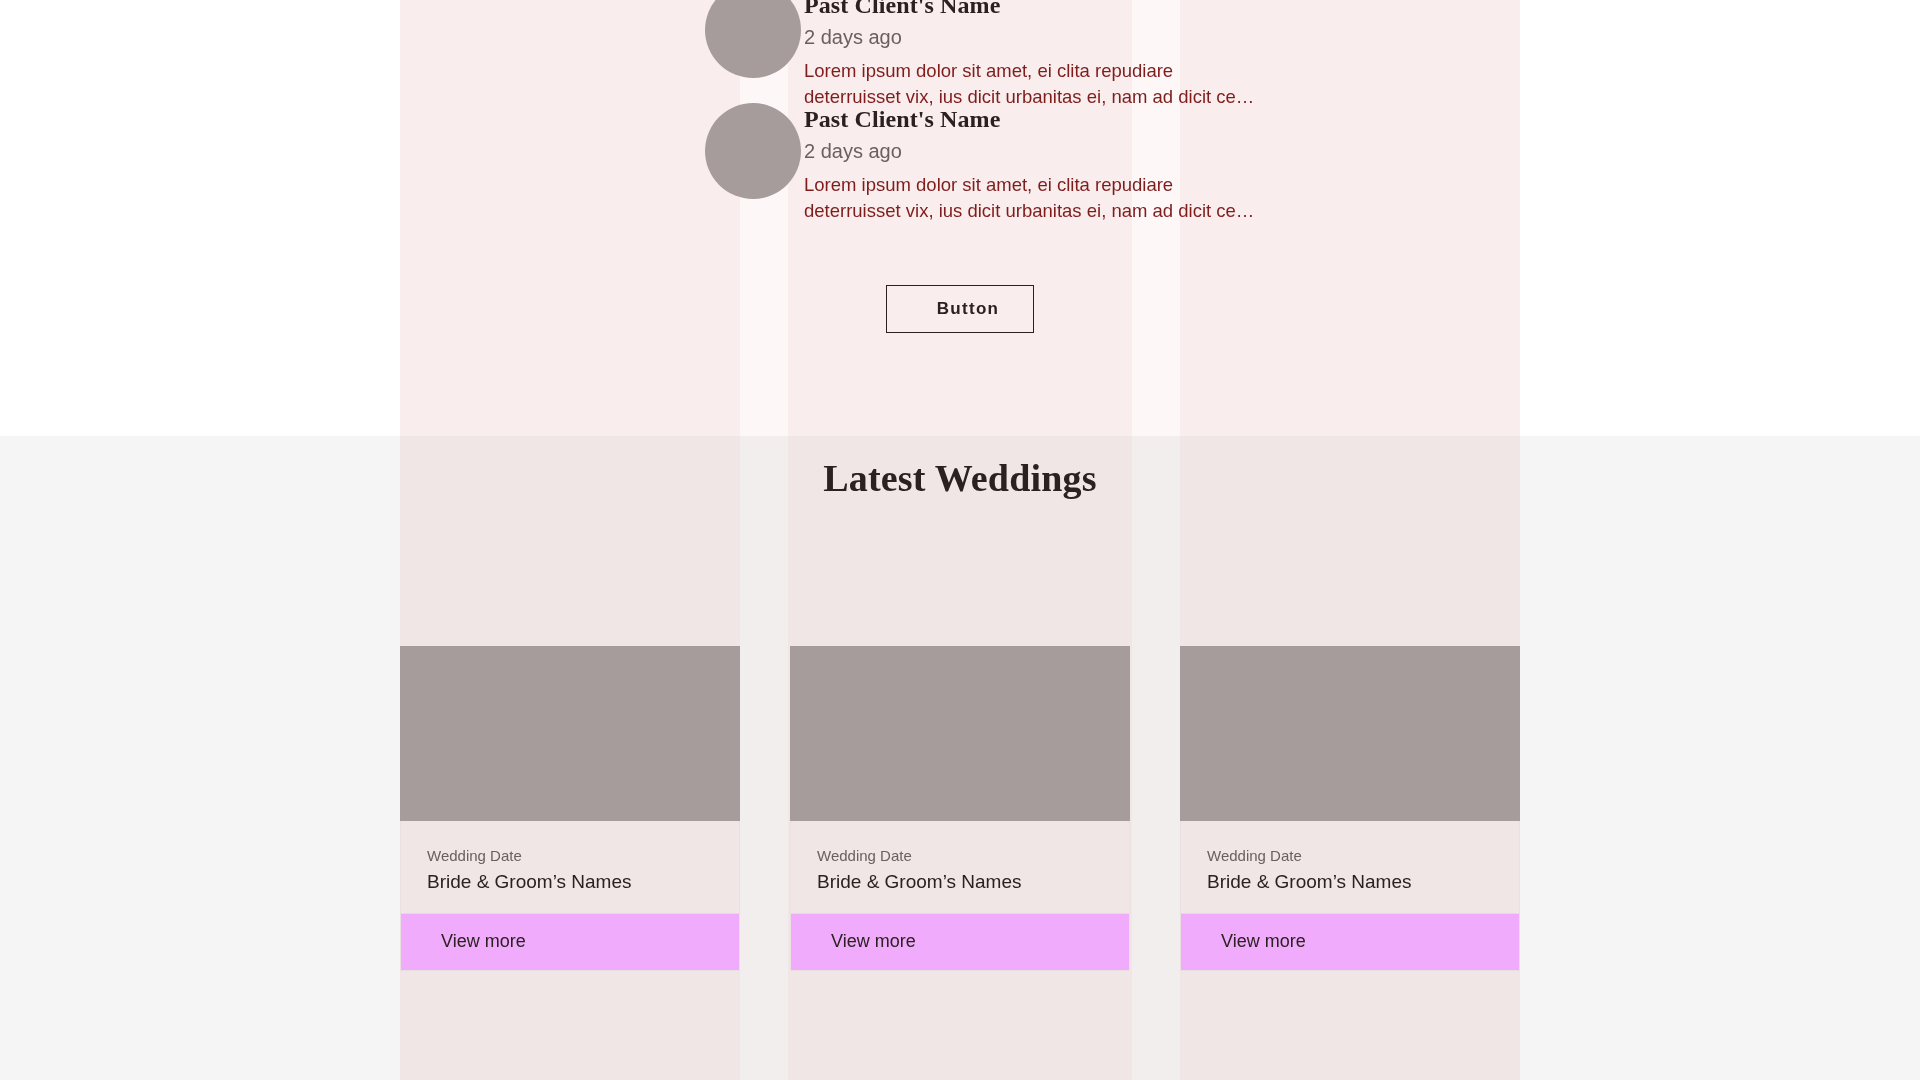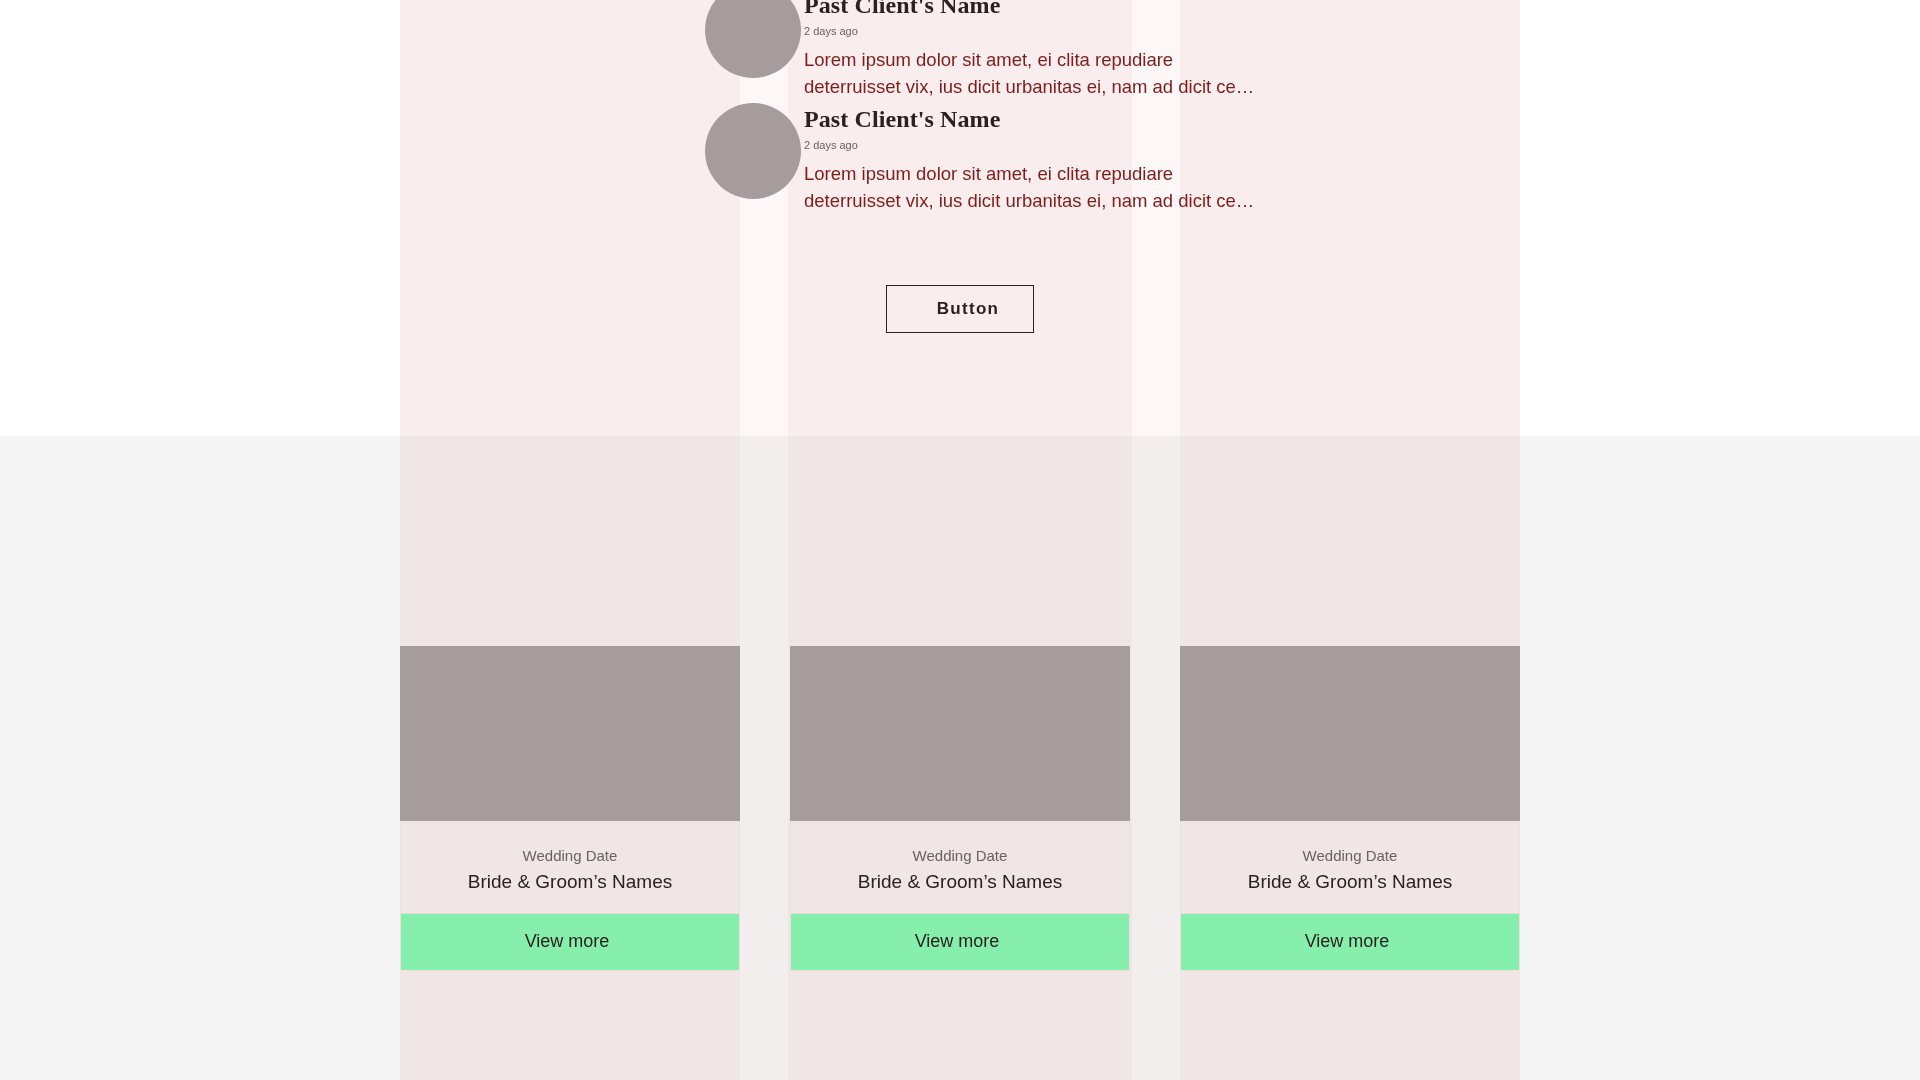--- a/index.html
+++ b/index.html
@@ -32,21 +32,21 @@
     position:absolute; width:96px; height:96px; border-radius:50%;
     background:#a79c9c;
   }
   .t-body { position:absolute; left:404px; }
   .t-name {
     font-family:"Liberation Serif", serif;
     font-size:24px; font-weight:700; color:#2b2121;
     letter-spacing:.1px; line-height:1.15;
   }
   .t-time {
-    font-size:11px; color:#6b6060; margin-top:5px; line-height:1.2;
+    font-size:20px; color:#6b6060; margin-top:5px; line-height:1.2;
   }
   .t-text {
     font-size:18.5px; color:#7f1d1d; line-height:1.45; margin-top:9px;
     width:470px;
   }
   .btn-wrap { position:absolute; left:0; top:285px; width:1120px; text-align:center; }
   .btn {
     display:inline-block; padding:14px 34px 15px 50px;
     border:1.5px solid #2b2121; background:transparent;
     font-size:17px; font-weight:700; color:#2b2121;
@@ -65,35 +65,35 @@
   .gut-d-1 { position:absolute; left:740px; top:0; width:48px; height:644px; background:#f3eeee; }
   .gut-d-2 { position:absolute; left:1132px; top:0; width:48px; height:644px; background:#f3eeee; }
 
   .w-title {
     position:absolute; left:400px; top:0; width:1120px;
     text-align:center; padding-top:20px;
     font-family:"Liberation Serif", serif;
     font-size:38px; font-weight:700; color:#2b2121; letter-spacing:.2px;
   }
 
-  .cards { position:absolute; left:400px; top:210px; width:1032px; height:434px;text-align:center; }
+  .cards { position:absolute; left:400px; top:210px; width:1032px; height:434px; }
   .card { position:absolute; top:0; width:340px; }
   .card-img { width:340px; height:175px; background:#a79c9c; }
   .card-meta {
     background:#f1e6e6; border-left:1px solid #eae0e0; border-right:1px solid #eae0e0;
     padding:25px 26px 26px 26px; height:92px;
   }
   .card-date { font-size:15px; color:#6b6060; line-height:1.3; }
   .card-names {
     font-size:19px; font-weight:400; color:#2b2121;
     margin-top:4px; line-height:1.3;
   }
   .card-foot {
-    background:#86efac; border:1px solid #eae0e0; border-top:1px solid #e6dada;
-    padding:16px 26px 17px 20px;
+    background:#f0abfc; border:1px solid #eae0e0; border-top:1px solid #e6dada;
+    padding:16px 26px 17px 40px;
   }
   .card-link { font-size:18px; color:#2b2121; line-height:1.3; text-decoration:none; cursor:pointer; }
 </style>
 </head>
 <body>
 
 <div class="page">
 
   <div class="testimonials">
     <div class="band-light"></div>
@@ -124,20 +124,21 @@
         <button class="btn">Button</button>
       </div>
     </div>
   </div>
 
   <div class="weddings">
     <div class="band-dark"></div>
     <div class="gut-d-1"></div>
     <div class="gut-d-2"></div>
 
+    <h2 class="w-title">Latest Weddings</h2>
 
     <div class="cards">
 
       <div class="card" style="left:0px;">
         <div class="card-img"></div>
         <div class="card-meta">
           <div class="card-date">Wedding Date</div>
           <div class="card-names">Bride &amp; Groom’s Names</div>
         </div>
         <div class="card-foot">

